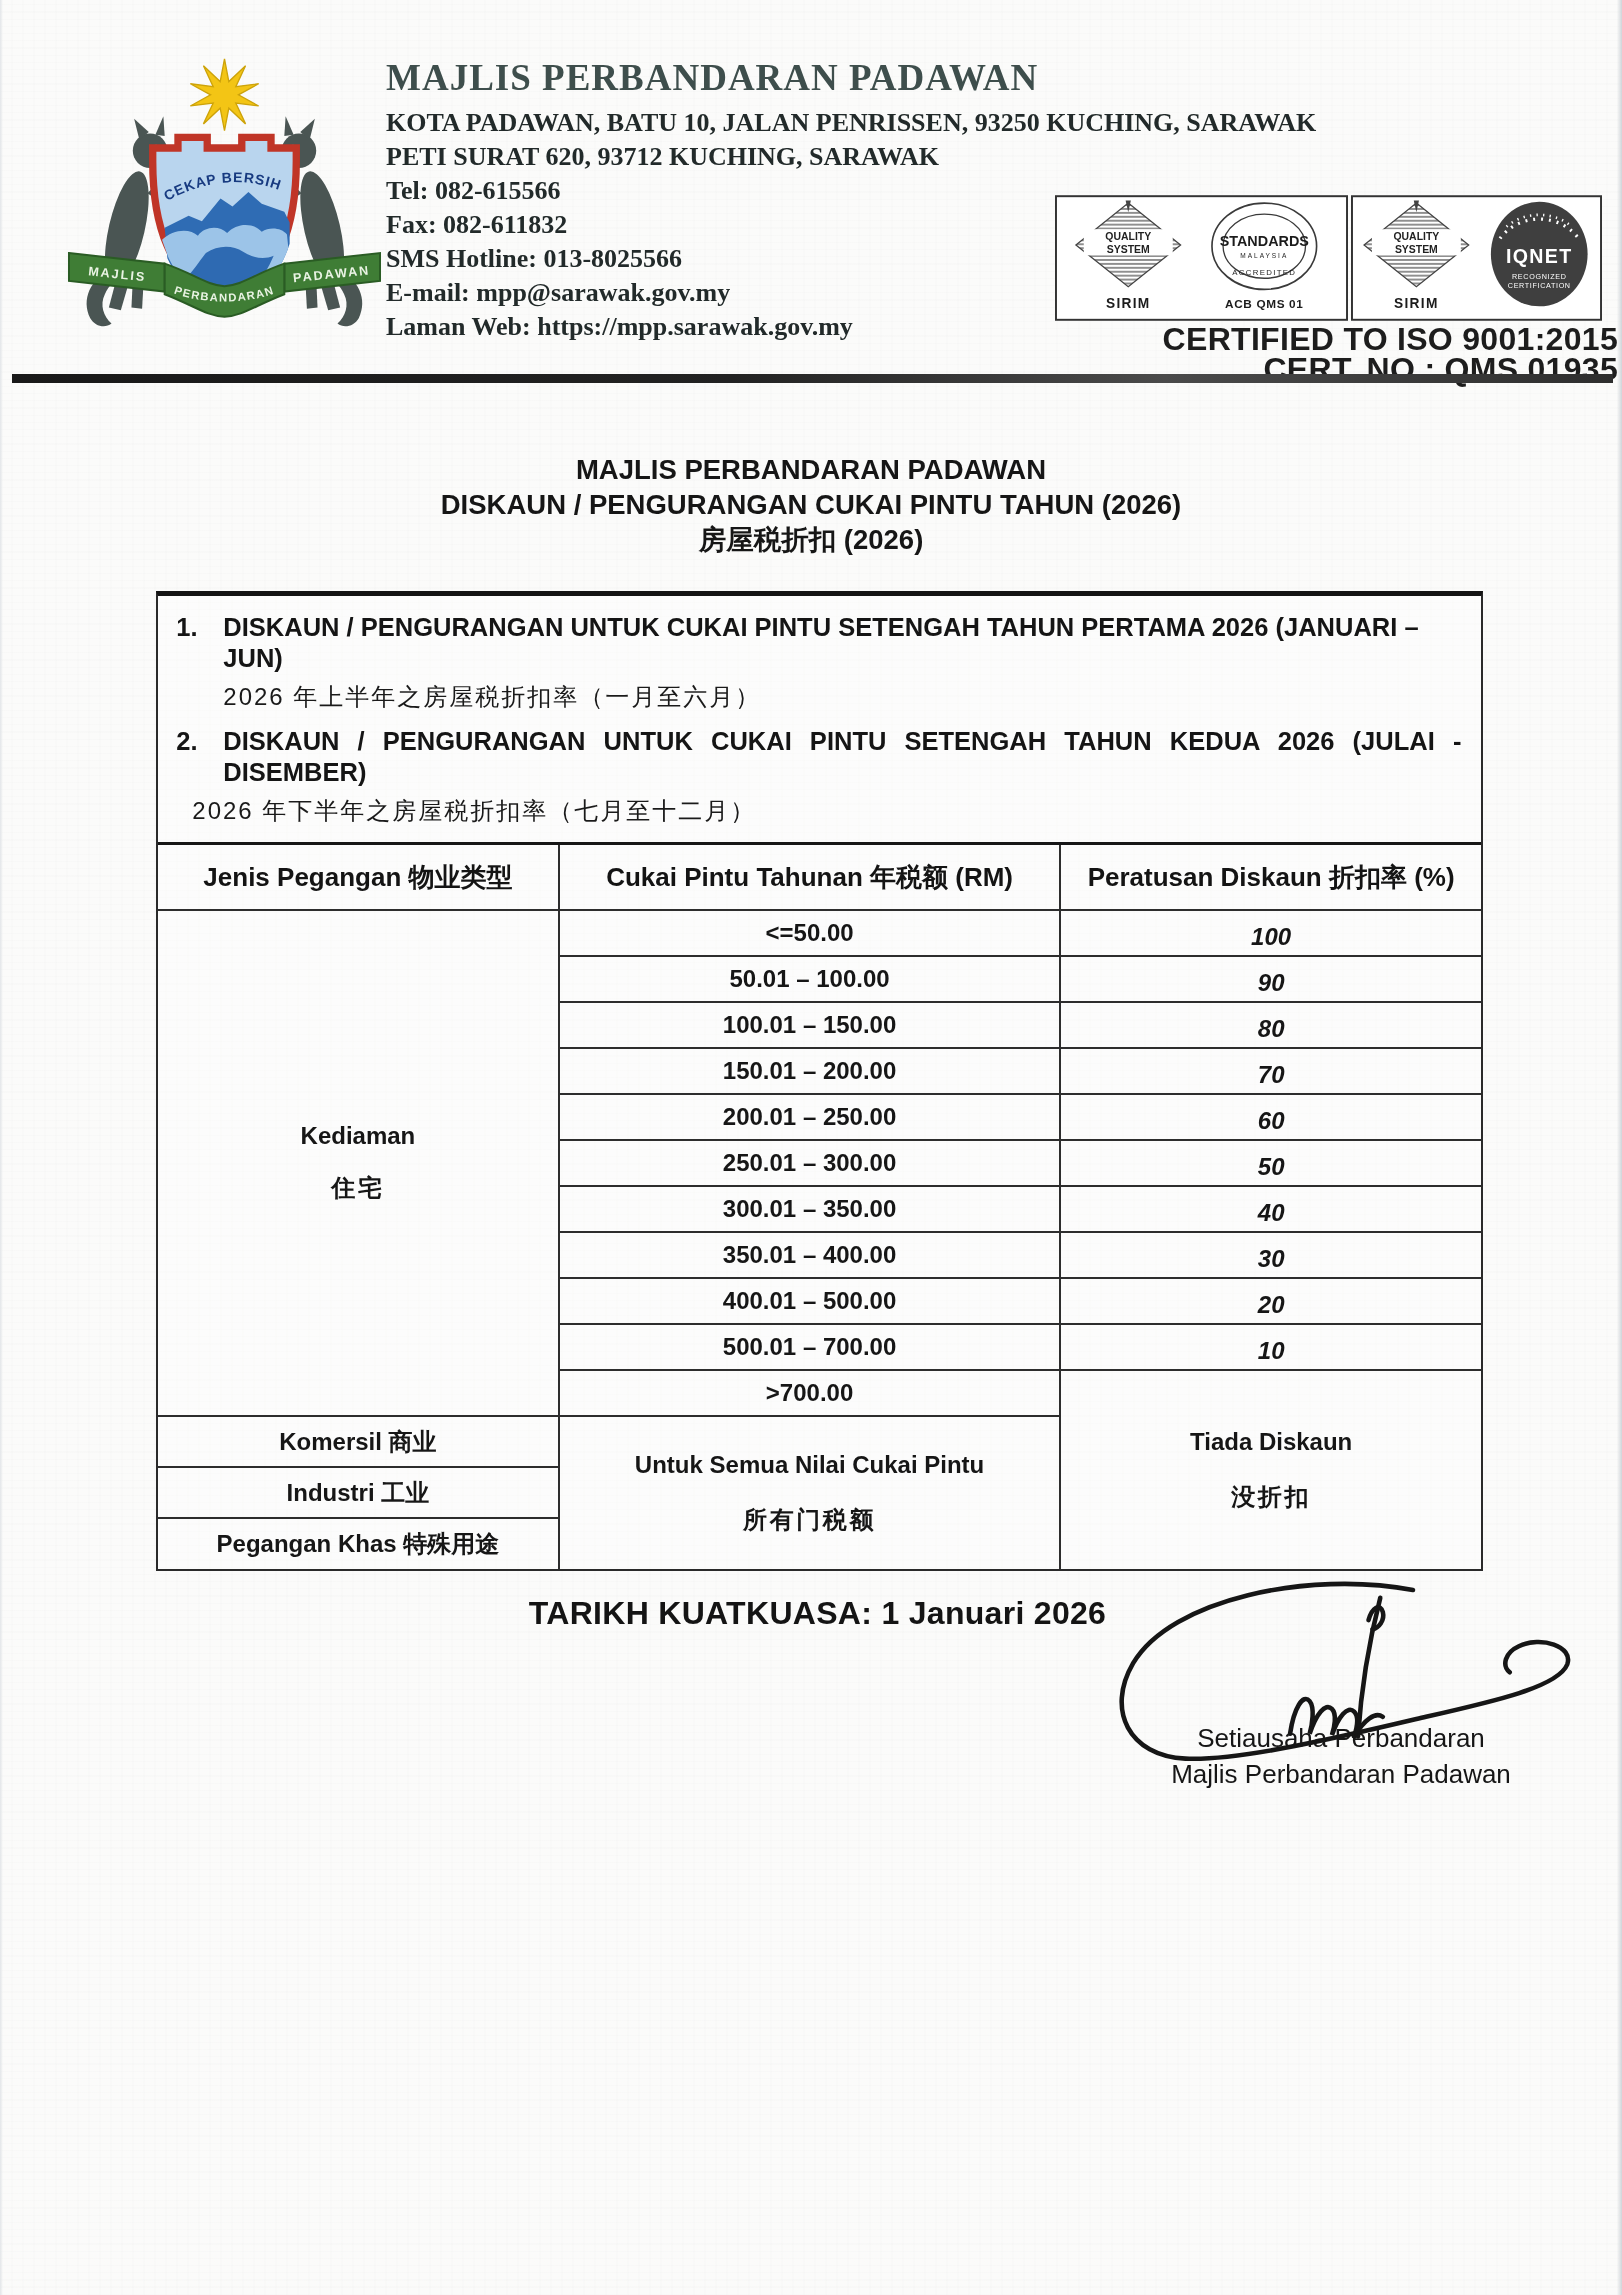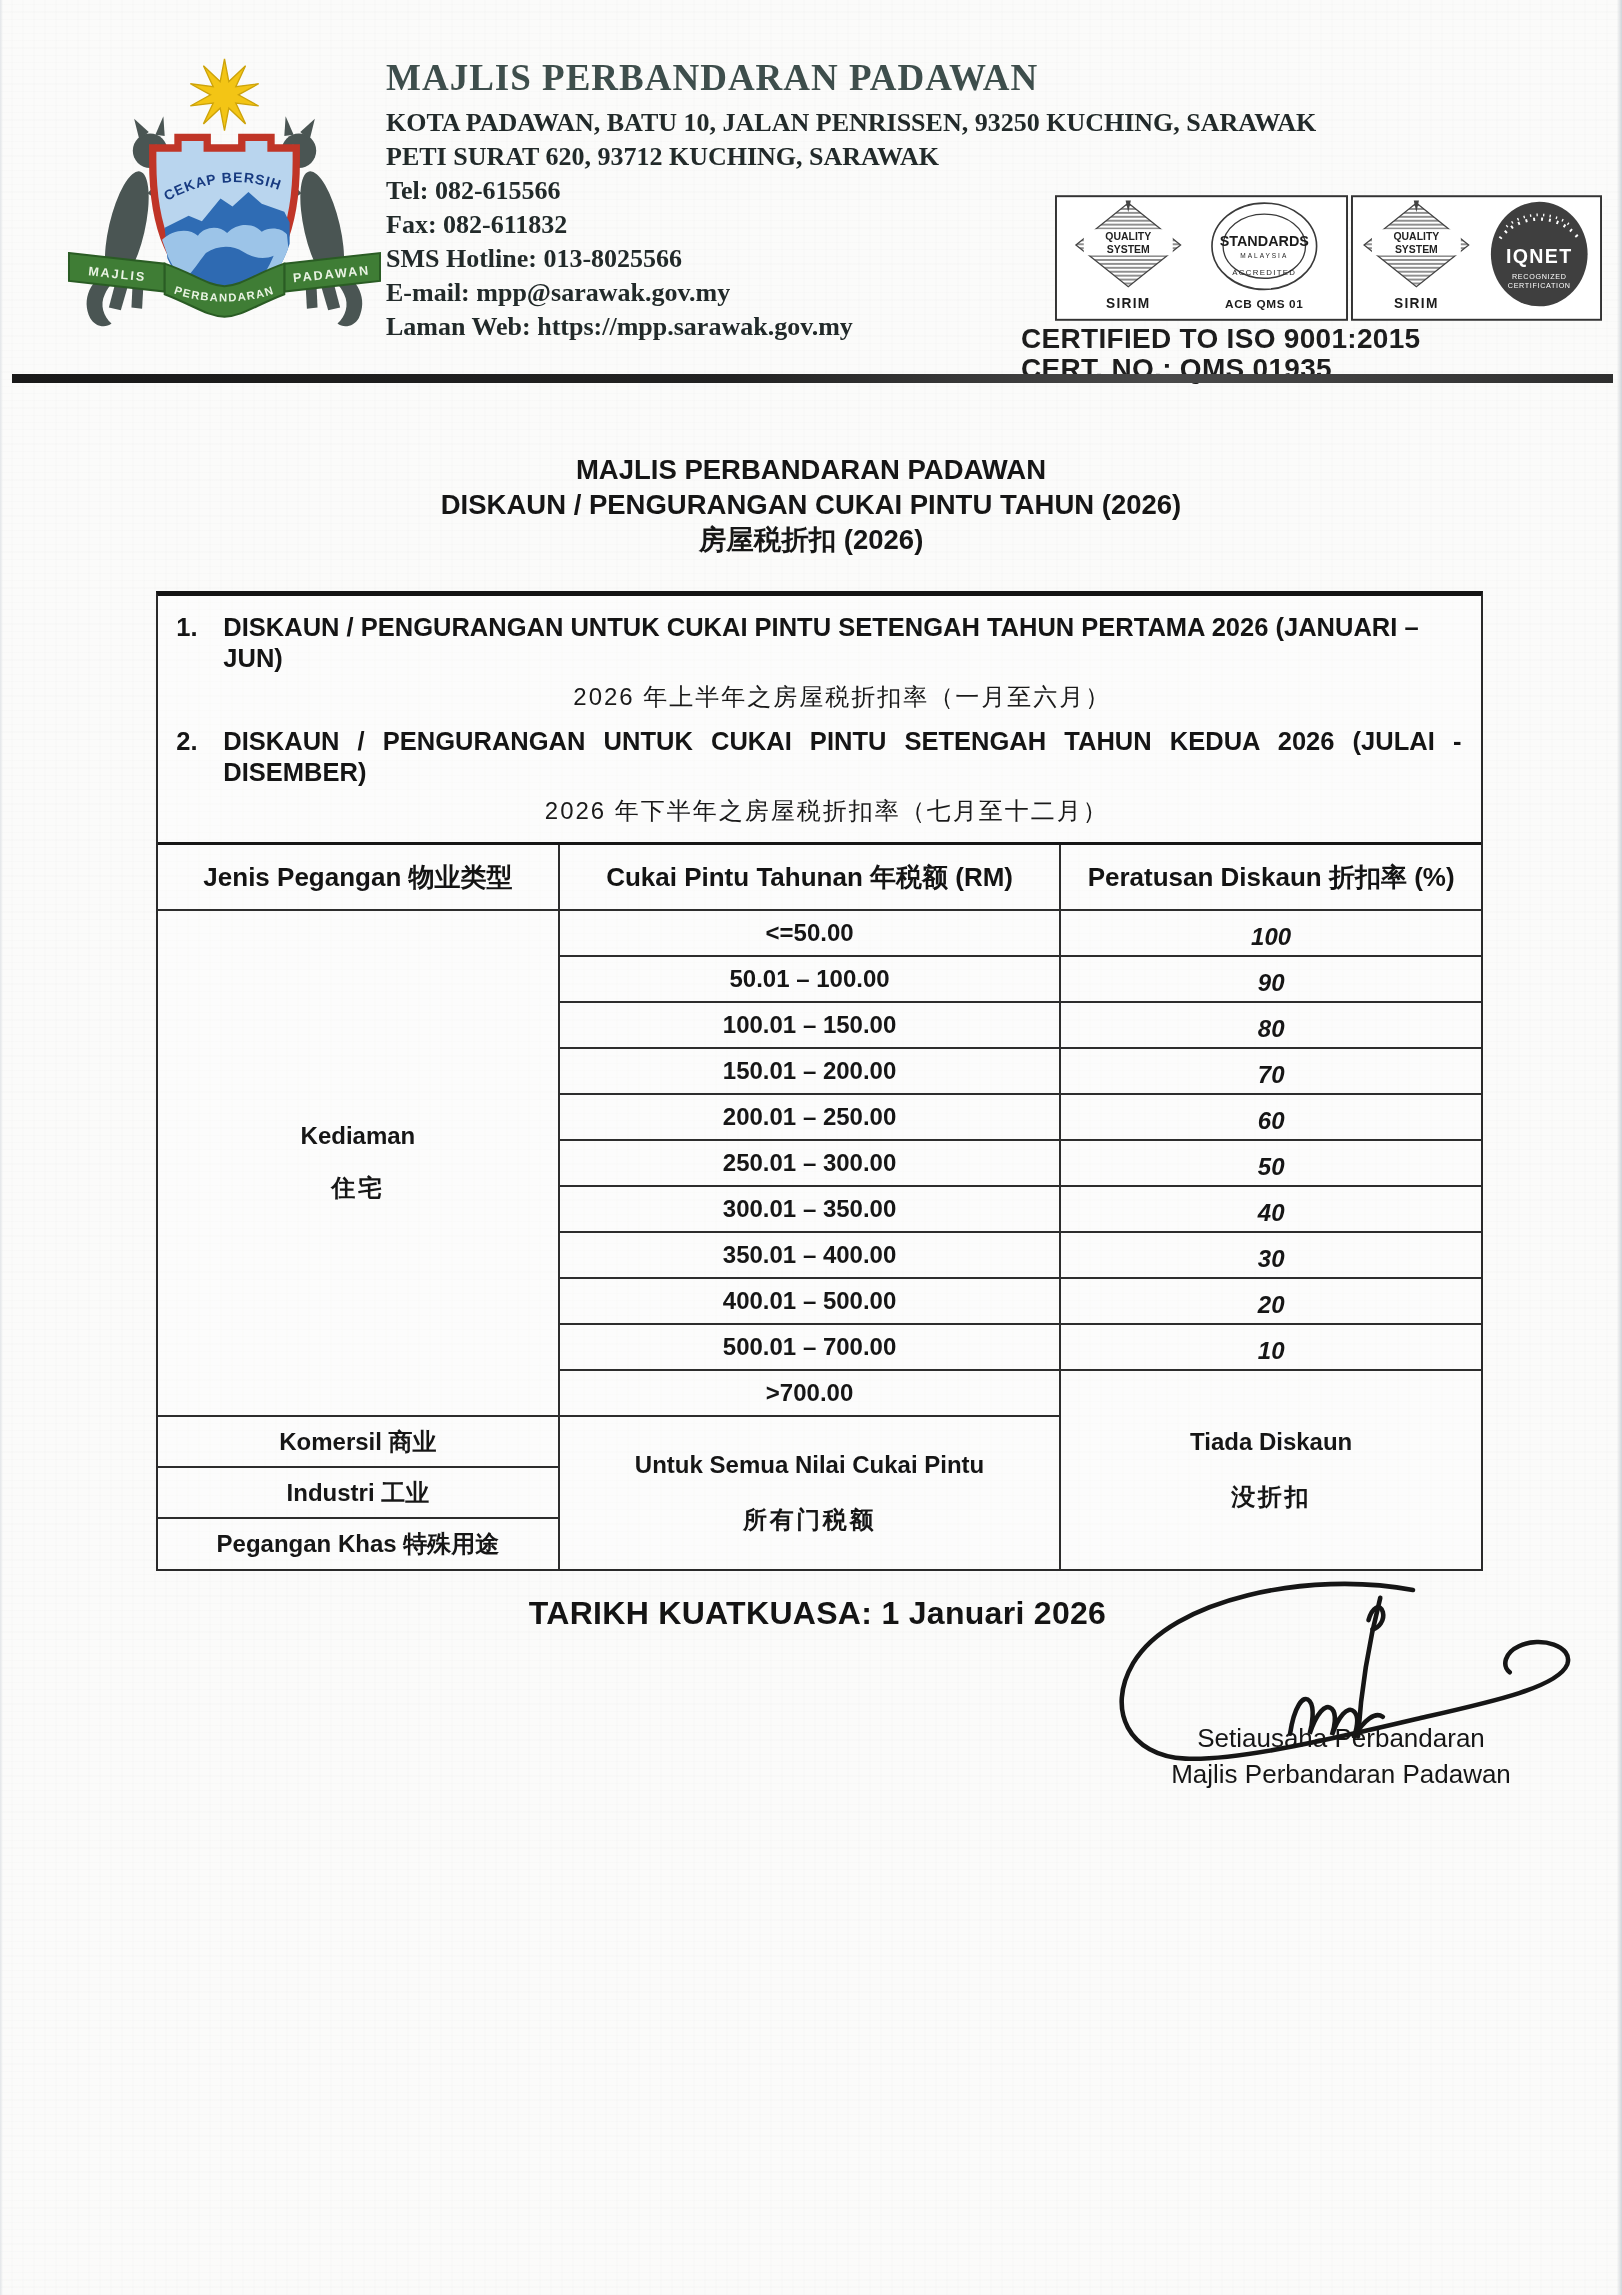--- a/index.html
+++ b/index.html
@@ -15,38 +15,38 @@
   .edge-left{position:absolute;left:0;top:0;width:2.6px;height:100%;background:linear-gradient(to right,#e3e6e9,rgba(227,230,233,0));}
 
   
   .crest{position:absolute;left:65px;top:51px;width:319px;height:319px;}
   .org-block{position:absolute;left:386px;top:56px;width:707px;font-family:"Liberation Serif", serif;}
   .org-name{font-size:37px;font-weight:bold;color:#3e4e4c;letter-spacing:1px;white-space:nowrap;}
   .addr{margin-top:6.5px;font-size:26px;line-height:34px;color:#222a2a;font-weight:bold;}
   .addr div{white-space:nowrap;}
 
   .badges{position:absolute;left:1055px;top:195px;display:flex;gap:3px;}
-  .cert-text{position:absolute;left:1021px;top:324px;width:597px;text-align:left;
-             font-weight:bold;font-size:28px;line-height:30px;color:#1d1d1d;letter-spacing:0.3px;}
+  .cert-text{position:absolute;left:1021px;top:324px;width:597px;text-align:right;
+             font-weight:bold;font-size:32px;line-height:30px;color:#1d1d1d;letter-spacing:0.3px;}
   .rule{position:absolute;left:11.8px;top:374px;width:1601px;height:8.5px;
         background:linear-gradient(to right,#191919 0%,#222 45%,#4a4a4a 72%,#2e2e2e 100%);}
 
   
   .doc-title{position:absolute;left:0;top:452px;width:1622px;text-align:center;
              font-weight:bold;font-size:27.5px;line-height:35px;color:#161616;}
 
   
   .box{position:absolute;left:156px;top:591px;width:1323px;
        border:2px solid #2a2a2a;border-top:5.2px solid #141414;background:rgba(255,255,255,0.35);}
   .notice{padding:15.7px 19.6px 11.8px 18.3px;}
   .n-row{display:flex;font-size:25.5px;font-weight:bold;line-height:31px;color:#151515;}
   .n-num{flex:none;width:47px;}
   .n-text{flex:1;}
   .n-text.stretch{text-align:justify;text-align-last:justify;}
-  .n-zh{font-weight:normal;font-size:24px;line-height:30px;margin:7.9px 0 14.4px 47px;letter-spacing:2px;color:#1a1a1a;text-align:center;}
+  .n-zh{font-weight:normal;font-size:24px;line-height:30px;margin:7.9px 0 14.4px 47px;letter-spacing:2px;color:#1a1a1a;}
   .tbl-divider{height:3.9px;background:#161616;}
   table{width:100%;border-collapse:collapse;border:hidden;table-layout:fixed;}
   col.c1{width:30.3%;} col.c2{width:37.9%;} col.c3{width:31.8%;}
   th,td{border:2px solid #2d2d2d;text-align:center;vertical-align:middle;padding:0;}
   th{height:64px;font-size:26px;font-weight:bold;color:#141414;}
   td{font-size:24px;font-weight:bold;color:#161616;}
   tr.r{height:46px;}
   tr.rb{height:51px;}
   td.disc{padding-top:7px;font-style:italic;}
   .two-line .l2{margin-top:25px;letter-spacing:2.6px;}

